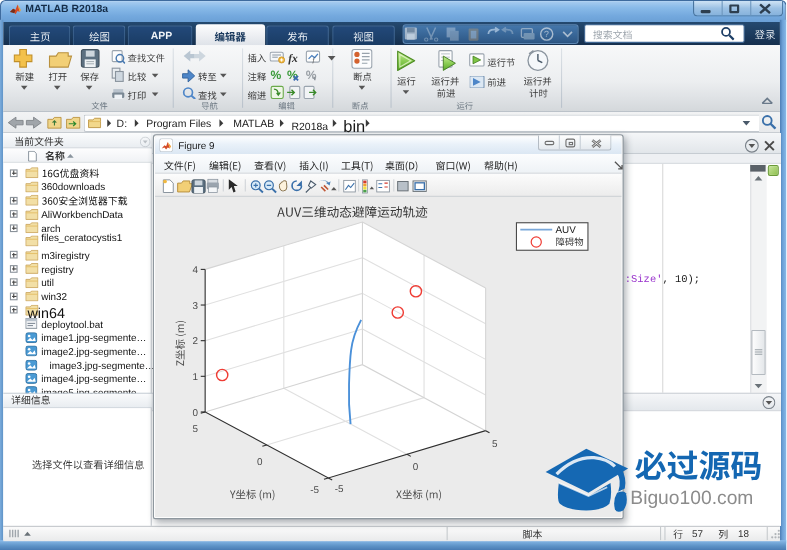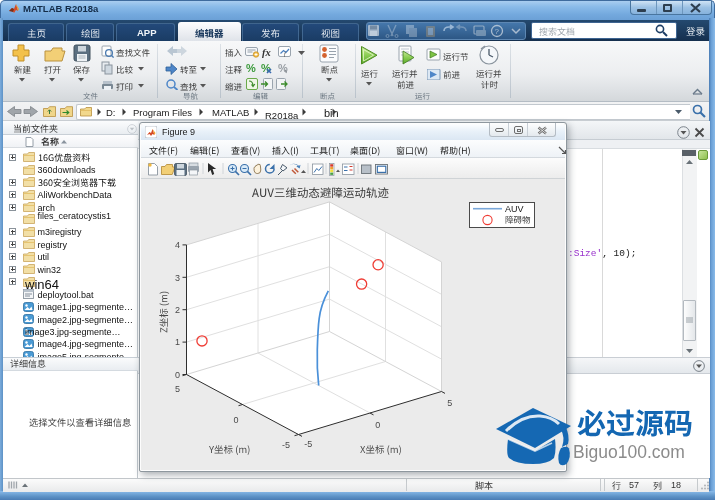--- a/index.html
+++ b/index.html
@@ -330,21 +330,21 @@
     <path d="M0.5 0.5 L4 4 L0.5 7.5" fill="#3a3a3a"></path>
   </svg>
 <div class="txt" style="left:212px;top:106.5px;font-size:9.5px">MATLAB</div>
 <svg class="abs" style="left:254px;top:108px" width="5" height="8">
     <path d="M0.5 0.5 L4 4 L0.5 7.5" fill="#3a3a3a"></path>
   </svg>
 <div class="txt" style="left:265px;top:110px;font-size:9.5px">R2018a</div>
 <svg class="abs" style="left:302px;top:108px" width="5" height="8">
     <path d="M0.5 0.5 L4 4 L0.5 7.5" fill="#3a3a3a"></path>
   </svg>
-<div class="txt" style="left:324px;top:106.5px;font-size:11px">bin</div>
+<div class="txt" style="left:312px;top:106.5px;font-size:15px">bin</div>
 <svg class="abs" style="left:332px;top:108px" width="5" height="8">
     <path d="M0.5 0.5 L4 4 L0.5 7.5" fill="#3a3a3a"></path>
   </svg>
 <svg class="abs" style="left:675px;top:109px" width="8" height="6">
     <path d="M0 1 L3.5 5 L7 1" fill="#4a5a6a"></path>
   </svg>
 <svg class="abs" style="left:692px;top:104px" width="14" height="14" viewBox="0 0 14 14">
 <circle cx="5.5" cy="5.5" r="4" fill="none" stroke="#3a70aa" stroke-width="1.7"></circle>
 <path d="M8.5 8.5 L13 13" stroke="#3a70aa" stroke-width="2.2"></path>
   </svg>
@@ -500,21 +500,21 @@
     <rect x="0.5" y="0.5" width="10" height="9" rx="2" fill="#4a9ad4" stroke="#2e6e9e" stroke-width=".8"></rect>
     <circle cx="3.5" cy="3.5" r="1.2" fill="#fff"></circle>
     <path d="M1.5 8 L4.5 5 L6.5 7 L8.5 4.5 L9.5 8 z" fill="#fff"></path>
   </svg>
 <div class="txt" style="left:37.5px;top:314.6px;font-size:9px;color:#111">image2.jpg-segmente…</div>
 <svg class="abs" style="left:23px;top:326.5px" width="11" height="10" viewBox="0 0 11 10">
     <rect x="0.5" y="0.5" width="10" height="9" rx="2" fill="#4a9ad4" stroke="#2e6e9e" stroke-width=".8"></rect>
     <circle cx="3.5" cy="3.5" r="1.2" fill="#fff"></circle>
     <path d="M1.5 8 L4.5 5 L6.5 7 L8.5 4.5 L9.5 8 z" fill="#fff"></path>
   </svg>
-<div class="txt" style="left:25px;top:327.0px;font-size:9px;color:#111">image3.jpg-segmente…</div>
+<div class="txt" style="left:45px;top:327.0px;font-size:9px;color:#111">image3.jpg-segmente…</div>
 <svg class="abs" style="left:23px;top:338.9px" width="11" height="10" viewBox="0 0 11 10">
     <rect x="0.5" y="0.5" width="10" height="9" rx="2" fill="#4a9ad4" stroke="#2e6e9e" stroke-width=".8"></rect>
     <circle cx="3.5" cy="3.5" r="1.2" fill="#fff"></circle>
     <path d="M1.5 8 L4.5 5 L6.5 7 L8.5 4.5 L9.5 8 z" fill="#fff"></path>
   </svg>
 <div class="txt" style="left:37.5px;top:339.4px;font-size:9px;color:#111">image4.jpg-segmente…</div>
 <svg class="abs" style="left:23px;top:351.4px" width="11" height="10" viewBox="0 0 11 10">
     <rect x="0.5" y="0.5" width="10" height="9" rx="2" fill="#4a9ad4" stroke="#2e6e9e" stroke-width=".8"></rect>
     <circle cx="3.5" cy="3.5" r="1.2" fill="#fff"></circle>
     <path d="M1.5 8 L4.5 5 L6.5 7 L8.5 4.5 L9.5 8 z" fill="#fff"></path>

